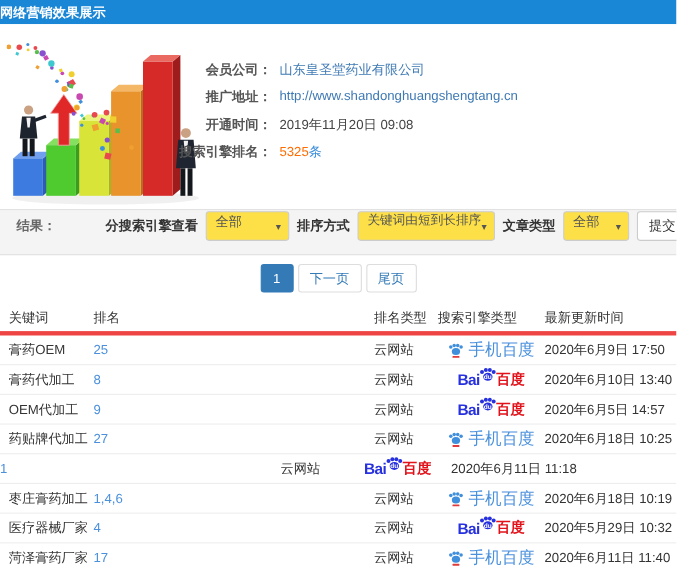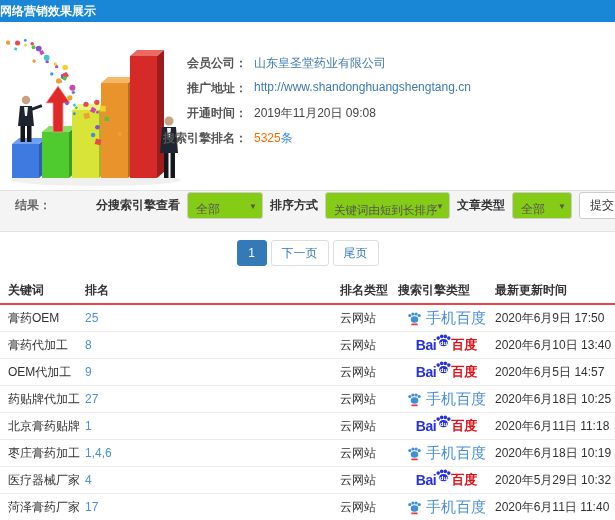--- a/index.html
+++ b/index.html
@@ -24,43 +24,43 @@
   .cnt-num { color:#ff6c00; }
   .cnt-suffix { color:#3e8fdc; }
 
   
   .filter-band { position:absolute; top:190px; left:0; width:615px; height:42px;
     background:#f4f4f4; border-top:1px solid #e2e2e2; border-bottom:1px solid #e2e2e2;
     display:flex; align-items:center; padding:0 0 12px 15px; }
   .result-lbl { color:#666; font-weight:bold; }
   .filter-controls { margin-left:auto; display:flex; align-items:center; gap:7px; }
   .f-lbl { font-weight:bold; color:#333; white-space:nowrap; }
-  .sel { position:relative; height:27px; background:#84cc16; border:1px solid #ccc;
-    border-radius:3px; display:flex; align-items:flex-end; padding:0 16px 0 8px;
+  .sel { position:relative; height:27px; background:#fde047; border:1px solid #ccc;
+    border-radius:3px; display:flex; align-items:flex-start; padding:0 16px 0 8px;
     color:#555; cursor:pointer; white-space:nowrap; overflow:hidden; }
   .sel .caret { position:absolute; right:5px; top:9px; font-size:8px; color:#555; }
   .sel-engine { width:76px; }
   .sel-sort { width:125px; font-size:11.5px; }
   .sel-article { width:60px; }
   .submit-btn { height:27px; width:46px; background:#fff; border:1px solid #ccc;
     border-radius:3px; color:#333; font-size:12px; cursor:pointer; flex:0 0 auto;
     margin-right:-10px; }
 
   
   .pager { position:absolute; top:240px; left:0; width:615px; display:flex;
     justify-content:center; gap:4px; }
   .pg { height:26px; min-width:30px; padding:0 10px; border:1px solid #ddd;
     border-radius:3px; background:#fff; color:#337ab7; font-size:12px;
     display:flex; align-items:center; justify-content:center; cursor:pointer; }
   .pg.active { background:#337ab7; border-color:#337ab7; color:#fff; }
 
   
   .table { position:absolute; top:278px; left:0; width:615px; }
   .trow { display:flex; align-items:center; height:27px; border-bottom:1px solid #ededed; }
-  .trow.head { font-weight:bold; border-bottom:2px solid #ef4444;justify-content:flex-end; }
+  .trow.head { font-weight:normal; border-bottom:4px solid #ef4444;justify-content:flex-end; }
   .c1 { flex:0 0 85px; padding-left:8px; }
   .c2 { flex:0 0 255px; }
   .c3 { flex:0 0 58px; }
   .c4 { flex:0 0 97px; display:flex; align-items:center; justify-content:center; }
   .trow.head .c4 { justify-content:flex-start; }
   .c5 { flex:1 1 auto; }
   .rank-link { color:#4a90dc; cursor:pointer; }
 
   
   .mob-wrap { display:flex; align-items:center; gap:4px; }
@@ -288,21 +288,20 @@
                   <ellipse cx="8" cy="9" rx="4" ry="3.4" fill="#3f8fdc"></ellipse>
                   <rect x="4.6" y="13.4" width="6.8" height="1.8" rx="0.6" fill="#e03a3a"></rect>
                 </svg>
               </span>
               <span class="mob-label">手机百度</span>
             </span>
           </div>
           <div class="c5">2020年6月18日 10:25</div>
         </div>
         <div class="trow">
-          <div class="c1">北京膏药贴牌</div>
           <div class="c2"><span class="rank-link">1</span></div>
           <div class="c3">云网站</div>
           <div class="c4">
             <span class="mob-wrap" style="gap: 0px;">
               <span class="bai">Bai</span>
               <span class="paw-badge"><svg width="17" height="17" viewBox="0 0 16 16">
                   <circle cx="3" cy="4.8" r="1.7" fill="#2630de"></circle>
                   <circle cx="6.3" cy="3.2" r="1.7" fill="#2630de"></circle>
                   <circle cx="9.7" cy="3.2" r="1.7" fill="#2630de"></circle>
                   <circle cx="13" cy="4.8" r="1.7" fill="#2630de"></circle>

